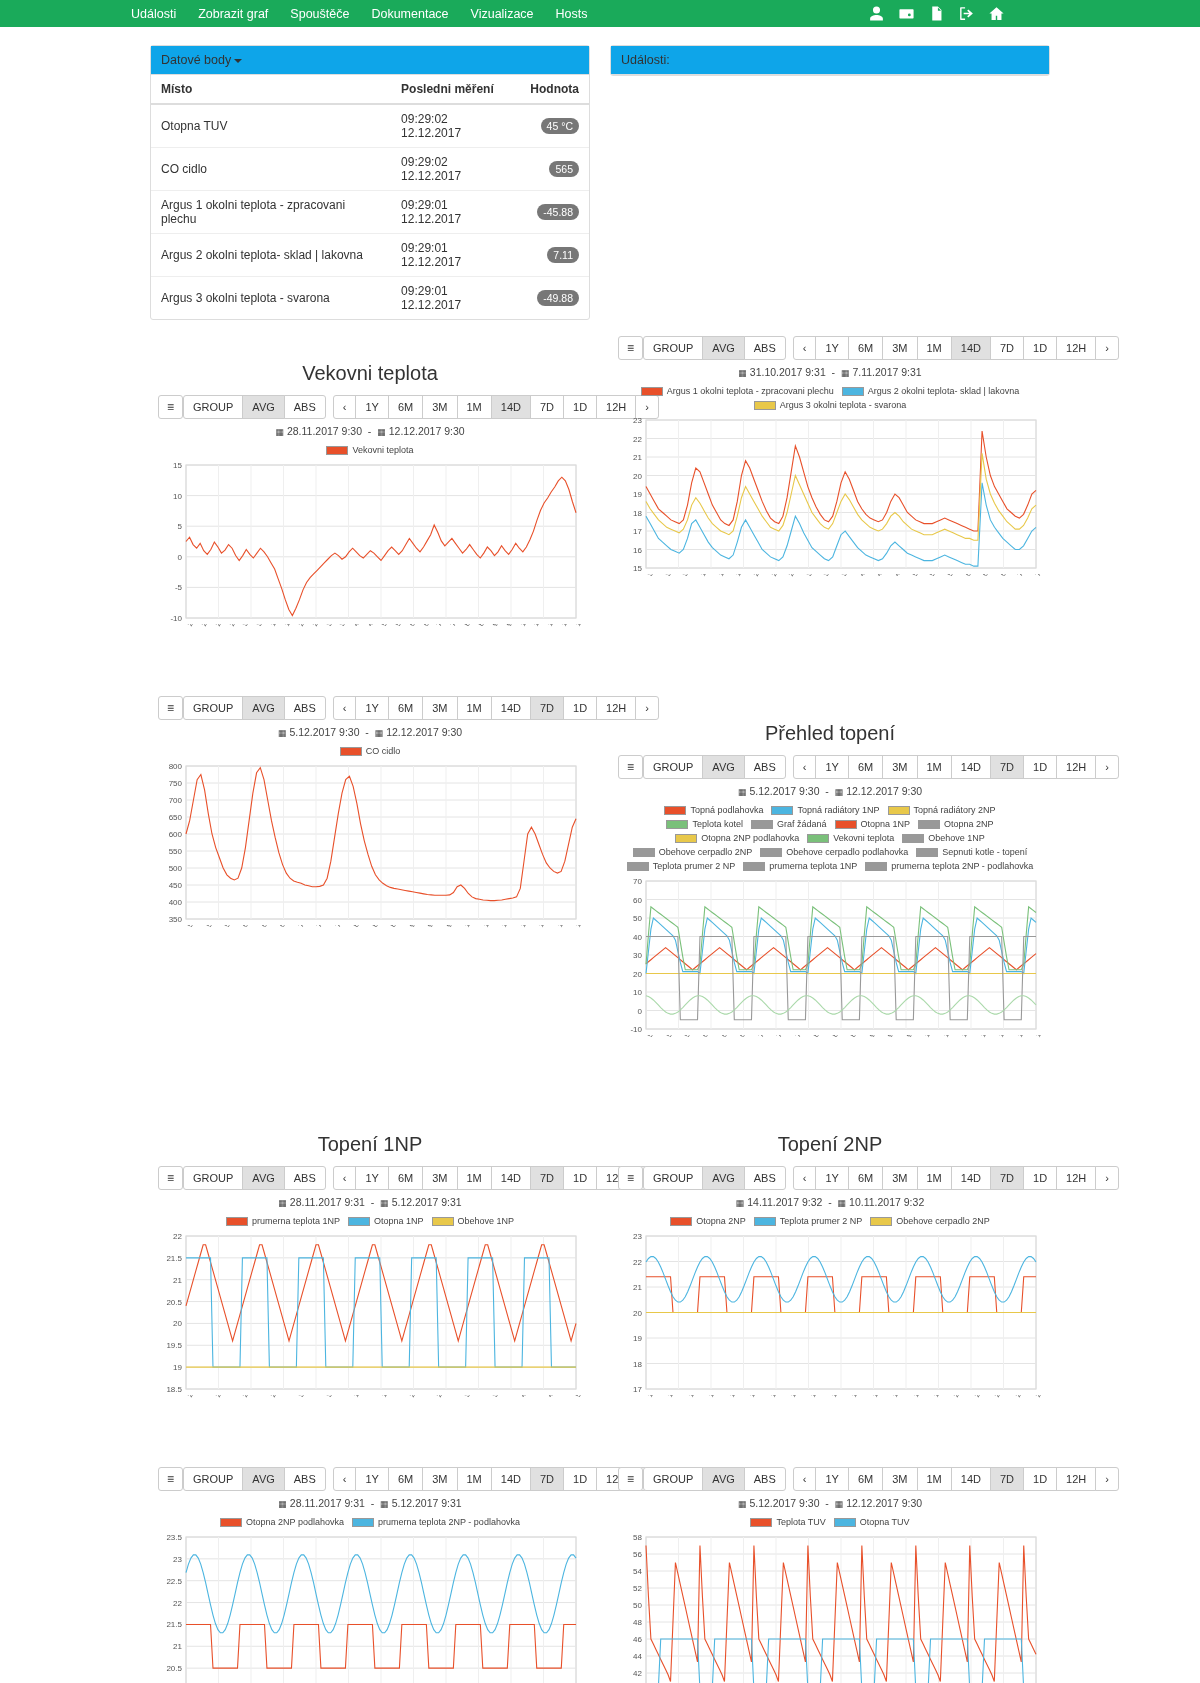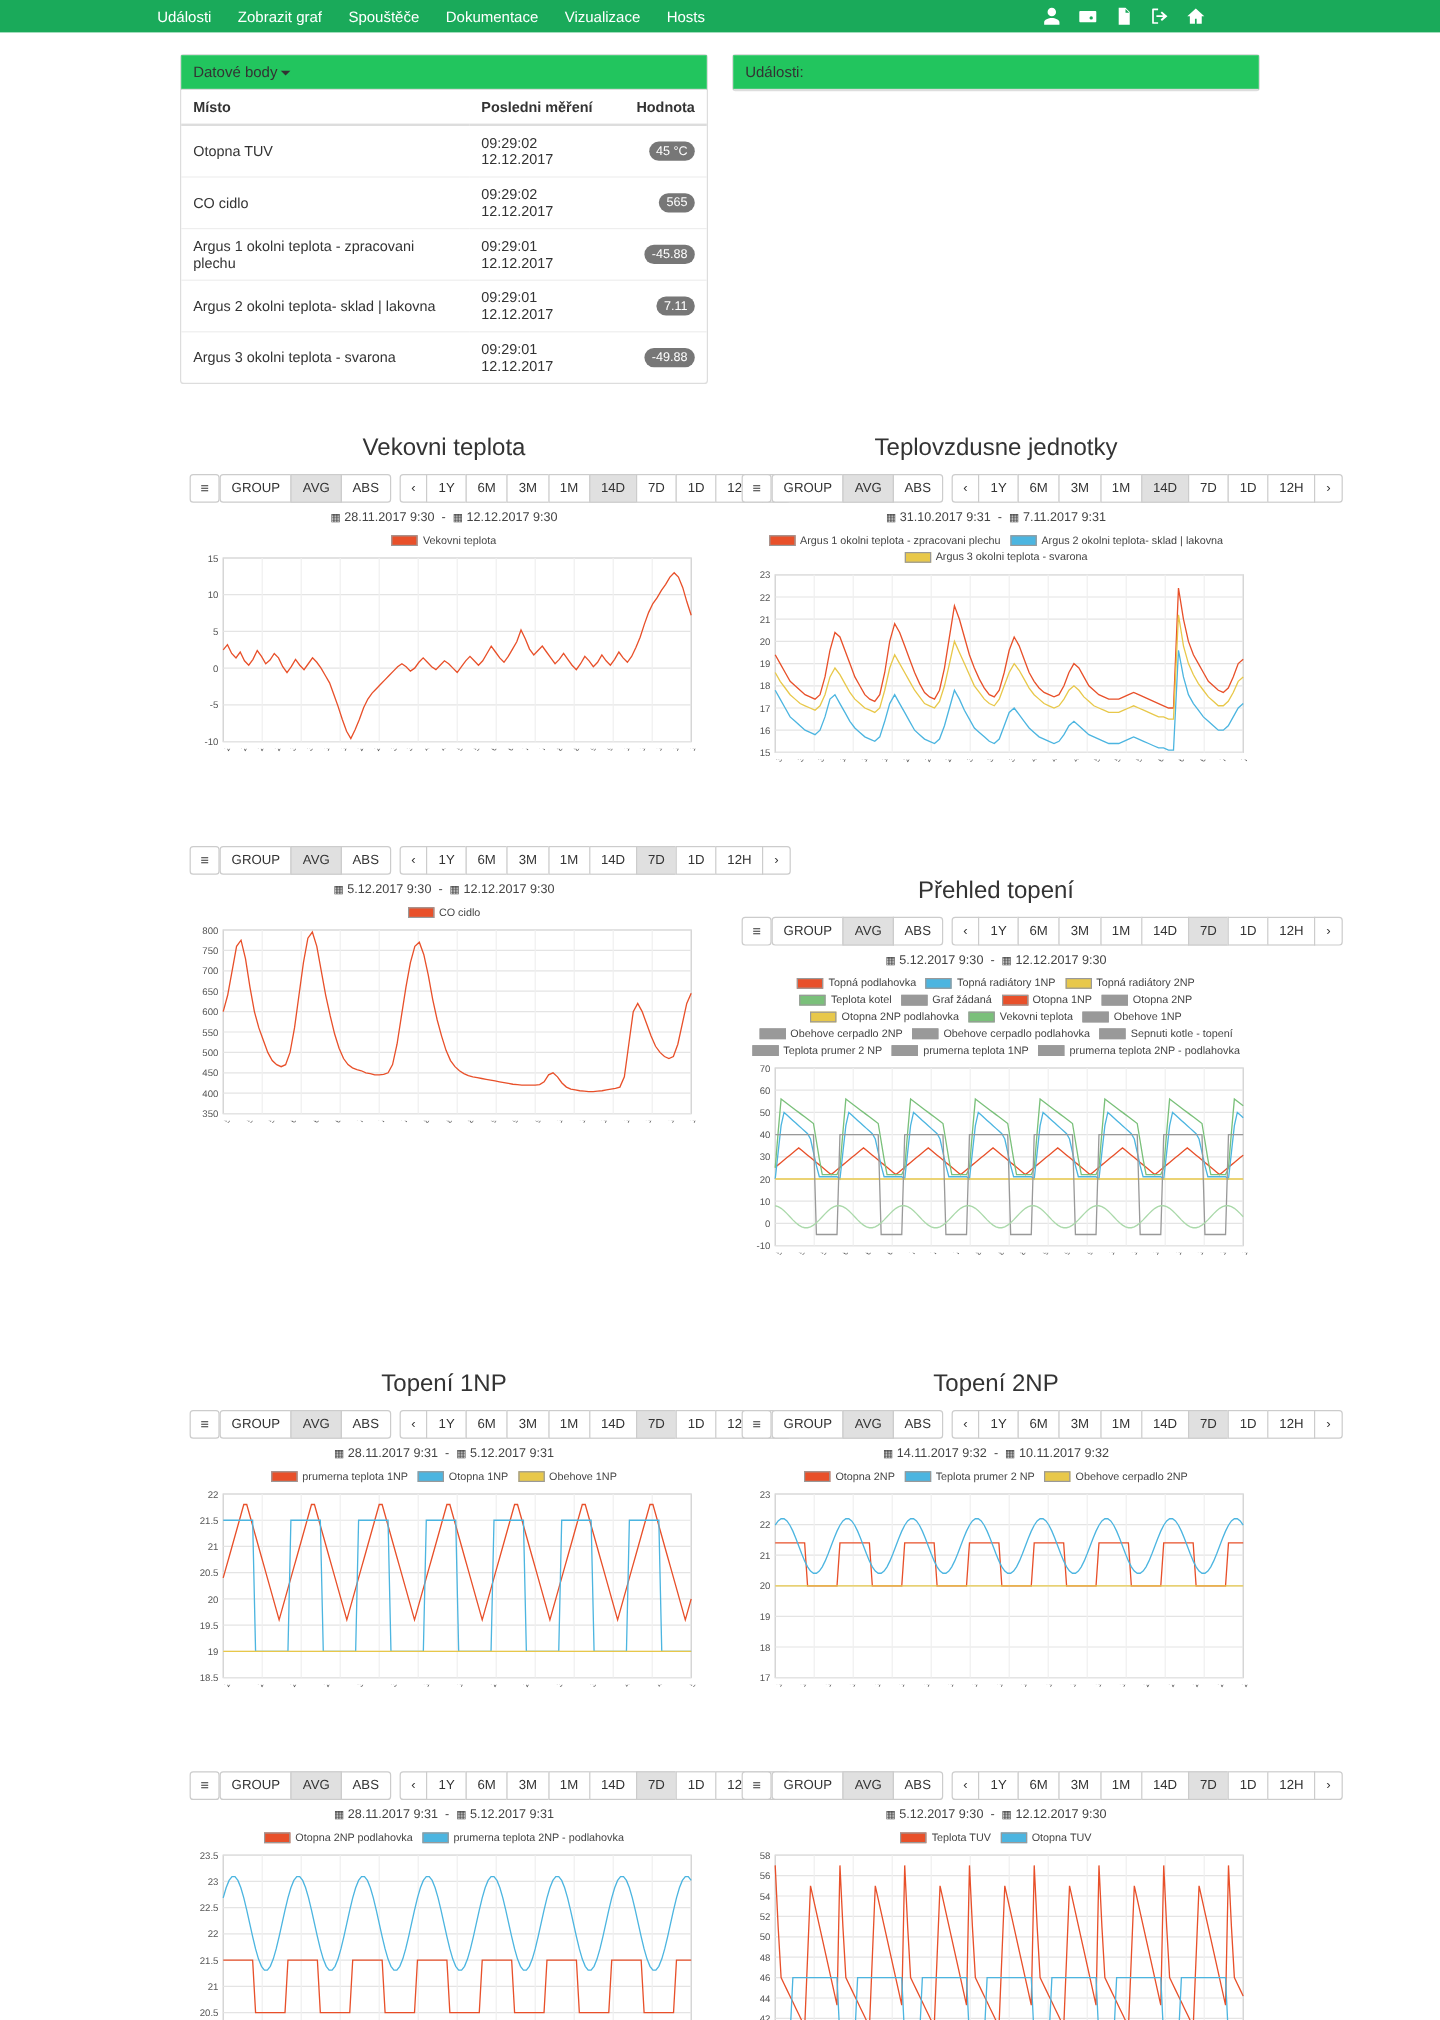--- a/index.html
+++ b/index.html
@@ -39,21 +39,21 @@
   .col { width: 440px; }
 
   
   .panel {
     border: 1px solid #dddddd;
     border-radius: 3px;
     background: #fff;
     margin-bottom: 16px;
   }
   .panel-head {
-    background: #22c55e;
+    background: #0ea5e9;
     border-bottom: 1px solid #dddddd;
     padding: 7px 10px;
     font-size: 12.5px;
     color: #333;
   }
   .panel-head .caret {
     display: inline-block;
     width: 0; height: 0;
     margin-left: 3px;
     vertical-align: middle;
@@ -340,21 +340,20 @@
               <span class="xlabel" style="left:362.6px">10.12.2017</span>
               <span class="xlabel" style="left:376.4px">10.12.2017</span>
               <span class="xlabel" style="left:390.3px">11.12.2017</span>
               <span class="xlabel" style="left:404.1px">11.12.2017</span>
               <span class="xlabel" style="left:418.0px">12.12.2017</span>
             </div>
           </div>
         </div>
         <div class="col">
           <div class="chart-block">
-            <div class="chart-title">Teplovzdusne jednotky</div>
             <div class="toolbar">
               <button class="btn menu-btn">≡</button>
               <div class="tb-right">
                 <div class="btn-group">
                   <button class="btn">GROUP</button>
                   <button class="btn active">AVG</button>
                   <button class="btn">ABS</button>
                 </div>
                 <div class="btn-group">
                   <button class="btn">‹</button>

